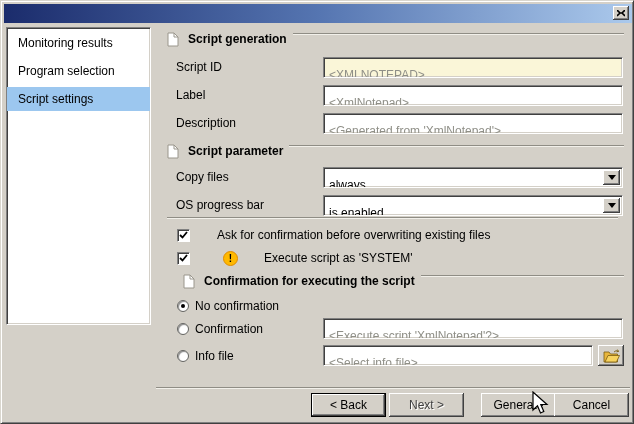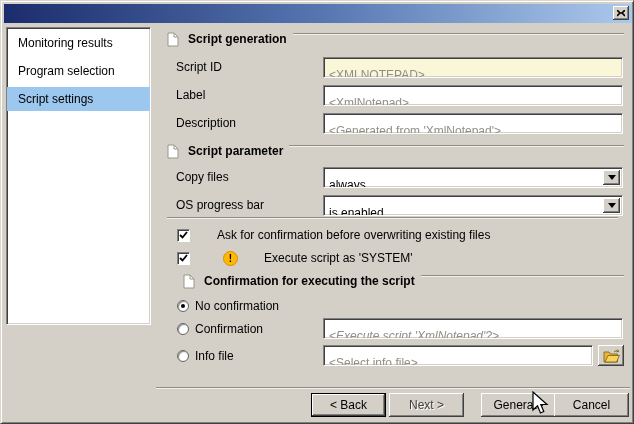--- a/index.html
+++ b/index.html
@@ -176,21 +176,21 @@
     <div class="radio">
         <div class="dot"></div>
       </div>
     <span>No confirmation</span>
   </div>
 
   <div class="radio-row" style="top:320px;">
     <div class="radio"></div>
     <span>Confirmation</span>
   </div>
-  <div class="field sunken" style="top:317px;font-style:italic;">&lt;Execute script 'XmlNotepad'?&gt;</div>
+  <div class="field sunken" style="top:317px;">&lt;Execute script 'XmlNotepad'?&gt;</div>
 
   <div class="radio-row" style="top:347px;">
     <div class="radio"></div>
     <span>Info file</span>
   </div>
   <div class="field sunken" style="top:344px;width:270px;">&lt;Select info file&gt;</div>
   <div class="browse-btn">
     <svg width="17" height="14" viewBox="0 0 17 14">
       <path d="M1,3 h5 l1.5,2 h7 v8 h-13.5 z" fill="#e8b63c" stroke="#7a5c10" stroke-width="0.8"></path>
       <path d="M2,13 L5,6.5 h11.5 L13.5,13 z" fill="#f7d35e" stroke="#7a5c10" stroke-width="0.8"></path>

